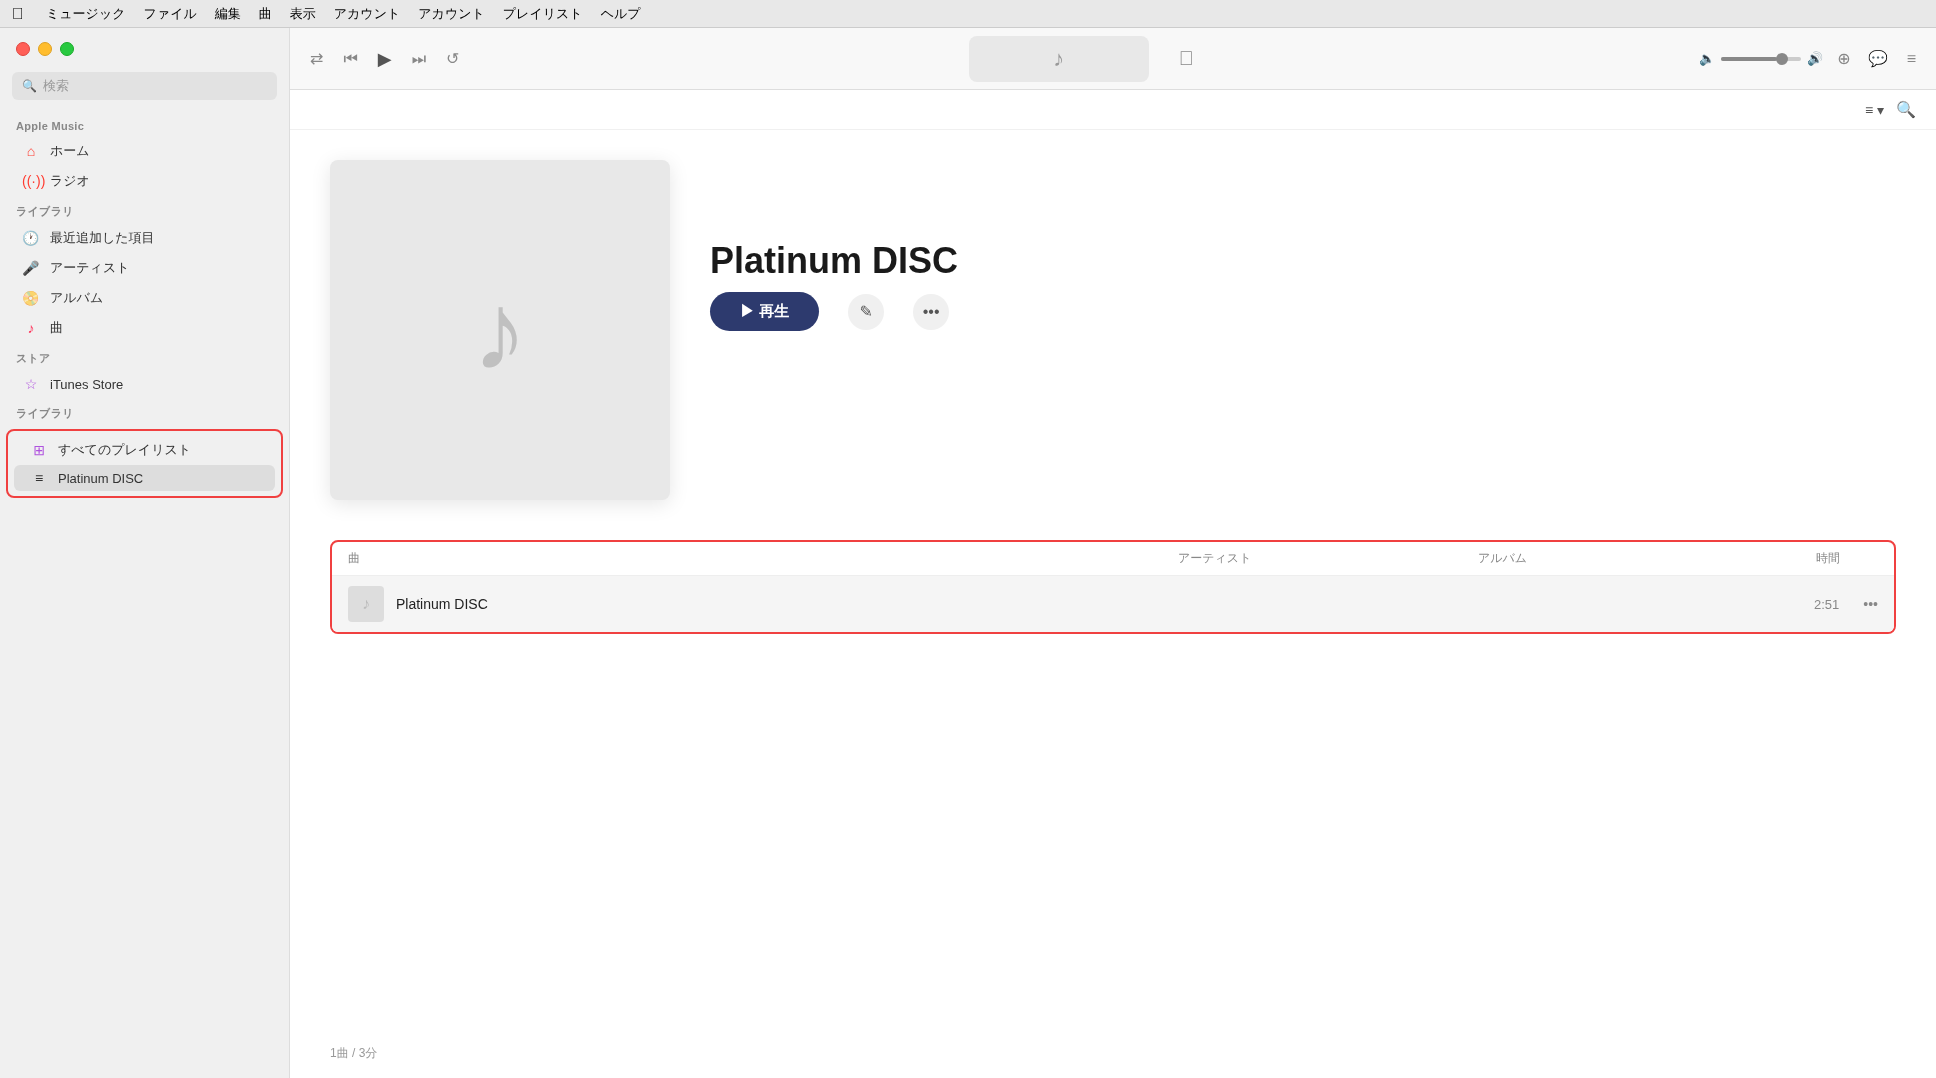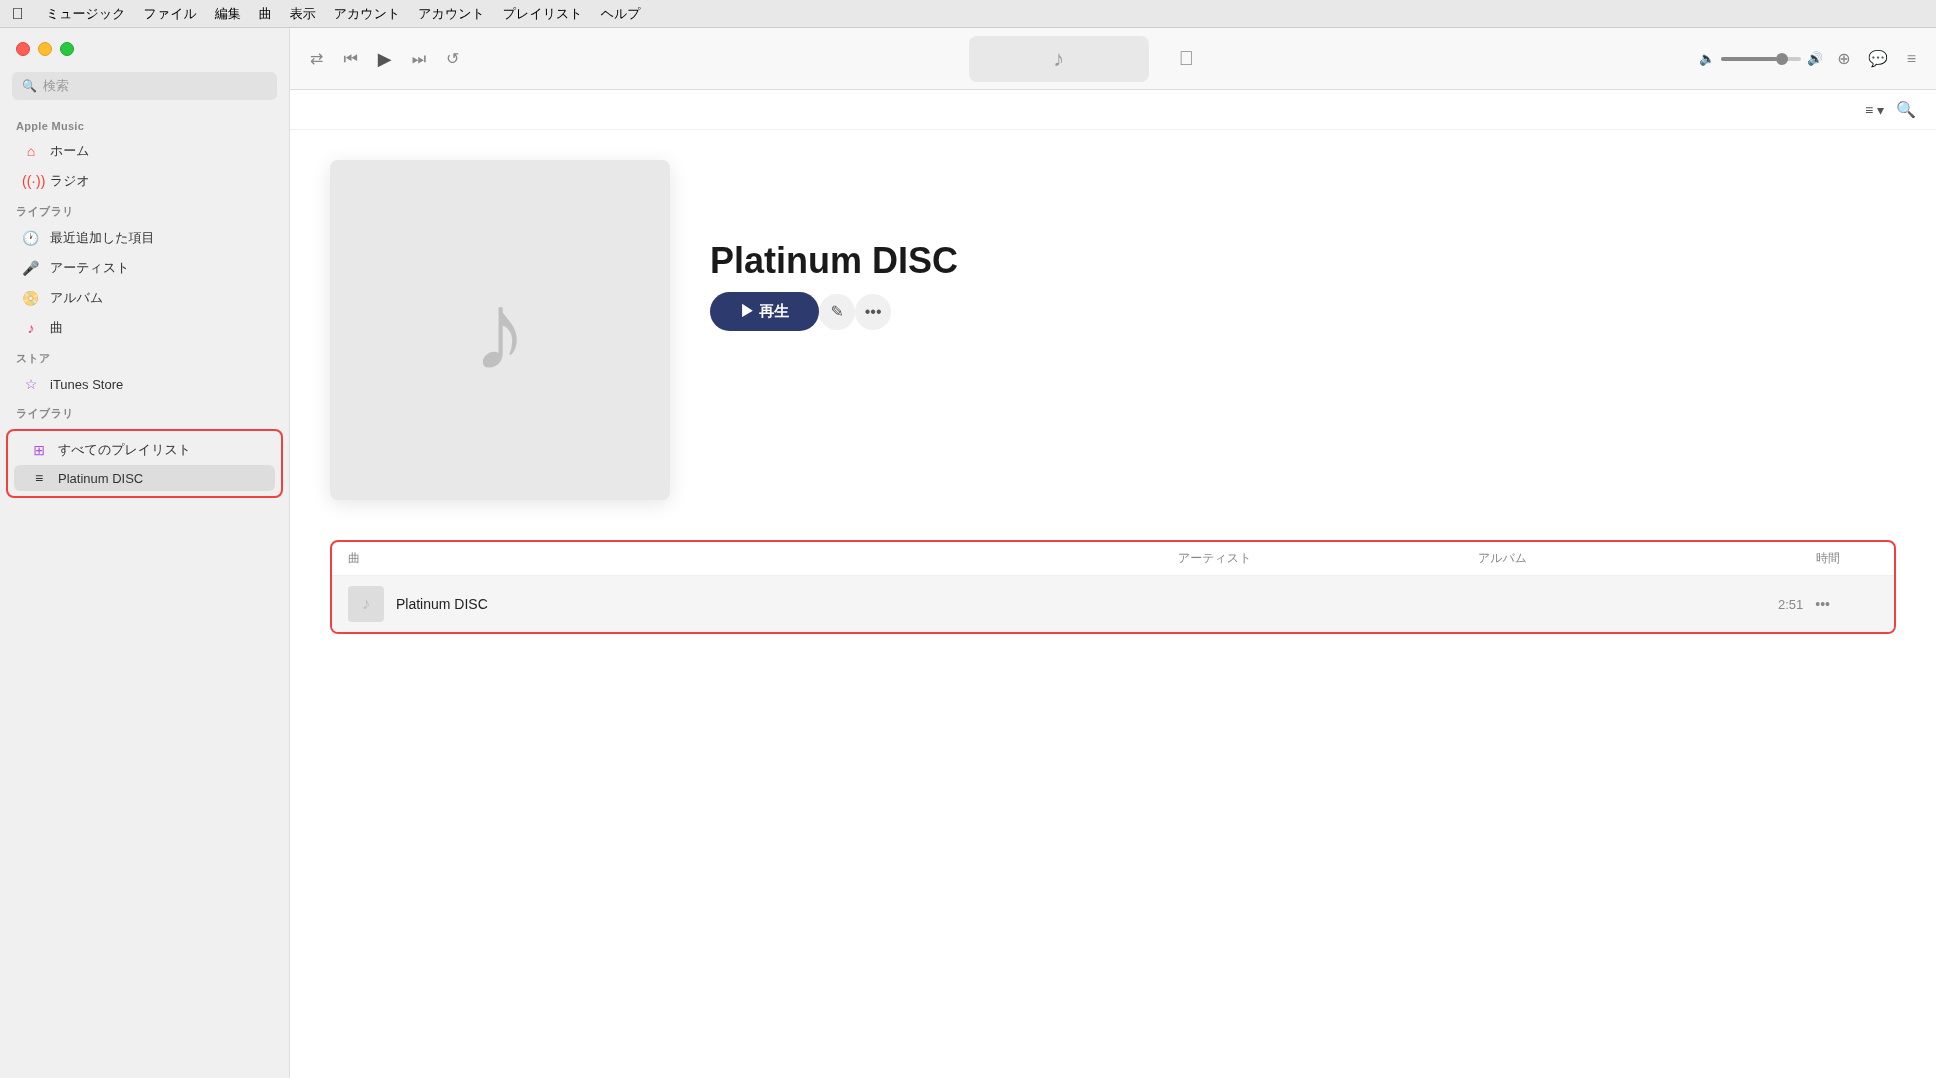--- a/index.html
+++ b/index.html
@@ -272,21 +272,21 @@
       margin-bottom: 10px;
     }
     .album-meta {
       font-size: 14px;
       color: #888;
       margin-bottom: 30px;
     }
     .album-actions {
       display: flex;
       align-items: center;
-      gap: 0;
+      gap: 29px;
     }
     .play-button {
       background: #2d3a6e;
       color: #fff;
       border: none;
       border-radius: 20px;
       padding: 10px 30px;
       font-size: 15px;
       font-weight: 600;
       cursor: pointer;
@@ -363,21 +363,22 @@
       background: none;
       border: none;
       cursor: pointer;
       color: #888;
       font-size: 14px;
       margin-left: 8px;
     }
     .track-duration-cell {
       display: flex;
       align-items: center;
-      gap: 4px;
+      justify-content: flex-end;
+      gap: 16px;
     }
 
     .content-footer {
       padding: 8px 40px 16px;
       font-size: 12px;
       color: #999;
     }
   </style>
 </head>
 <body>
@@ -537,15 +538,18 @@
           <span></span>
           <div class="track-duration-cell">
             <span class="track-duration">2:51</span>
             <button class="track-more-btn">•••</button>
           </div>
         </div>
       </div>
 
     </div>
 
+    <div class="content-footer">
+      <span>1曲 / 3分</span>
+    </div>
 
   </div>
 </div>
 
 </body></html>

